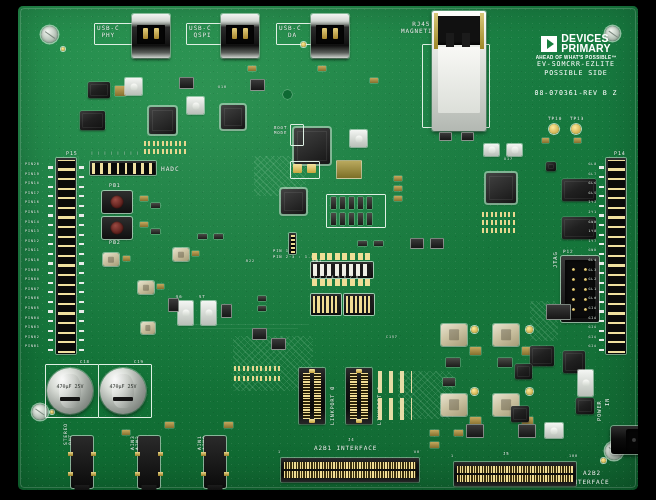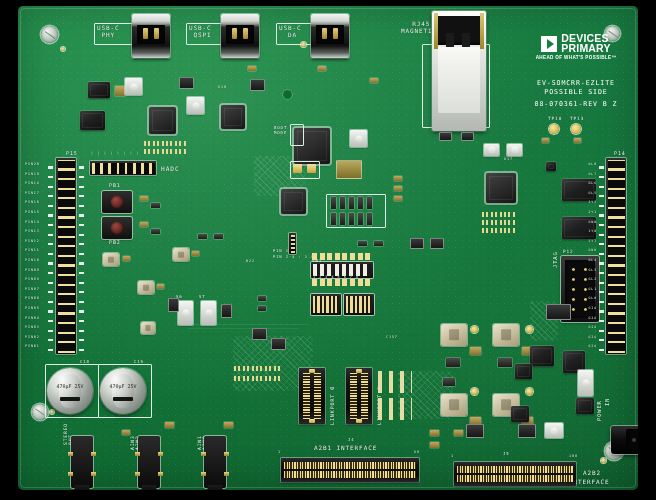--- a/index.html
+++ b/index.html
@@ -157,21 +157,21 @@
   #brand{position:absolute;right:8px;top:28px;width:108px;text-align:center;color:#ffffff;}
   #brand .logo{display:flex;align-items:center;justify-content:center;gap:4px;}
   #brand .tri{width:16px;height:16px;background:#fff;display:flex;align-items:center;justify-content:center;}
   #brand .tri i{display:block;width:0;height:0;border-left:7px solid #18803f;
     border-top:5px solid transparent;border-bottom:5px solid transparent;margin-left:2px;}
   #brand .wm{font-family:"Liberation Sans",sans-serif;font-weight:bold;font-size:10.5px;
     line-height:9.5px;text-align:left;letter-spacing:.2px;}
   #brand .tag{font-family:"Liberation Sans",sans-serif;font-size:4.6px;font-weight:bold;
     letter-spacing:.35px;margin-top:2px;}
   #brand .pn{font-family:"DejaVu Sans Mono",monospace;font-size:6.6px;letter-spacing:.9px;
-    line-height:8.6px;margin-top:19px;white-space:pre;}
+    line-height:8.6px;margin-top:0;white-space:pre;}
 </style>
 </head>
 <body>
 
 <div id="stage">
   <div id="pcb">
     <div class="edge"></div>
 
     <div class="copperfill" style="left:215px;top:330px;width:80px;height:55px;"></div>
     <div class="copperfill" style="left:380px;top:365px;width:55px;height:48px;"></div>
@@ -236,21 +236,21 @@
             <i></i>
           </div>
         <div class="wm">
           <div>DEVICES</div>
           <div>PRIMARY</div>
         </div>
       </div>
       <div class="tag">AHEAD OF WHAT'S POSSIBLE™</div>
       <div class="pn">EV-SOMCRR-EZLITE</div>
       <div class="pn" style="margin-top:0;">POSSIBLE SIDE</div>
-      <div class="pn" style="margin-top:4px;">08-070361-REV B Z</div>
+      <div class="pn" style="margin-top:12px;">08-070361-REV B Z</div>
     </div>
     <div class="silk" style="left:530px;top:110px;font-size:4.4px;">TP10</div>
     <div class="silk" style="left:552px;top:110px;font-size:4.4px;">TP13</div>
     <div class="tp" style="left:531px;top:118px;width:10px;height:10px;"></div>
     <div class="tp" style="left:553px;top:118px;width:10px;height:10px;"></div>
     <div class="cap" style="left:524px;top:132px;width:7px;height:5px;"></div>
     <div class="cap" style="left:556px;top:132px;width:7px;height:5px;"></div>
 
     <div class="silk" style="left:48px;top:145px;font-size:5px;">P15</div>
     <div class="hdr v" style="left:38px;top:152px;width:20px;height:196px;">

